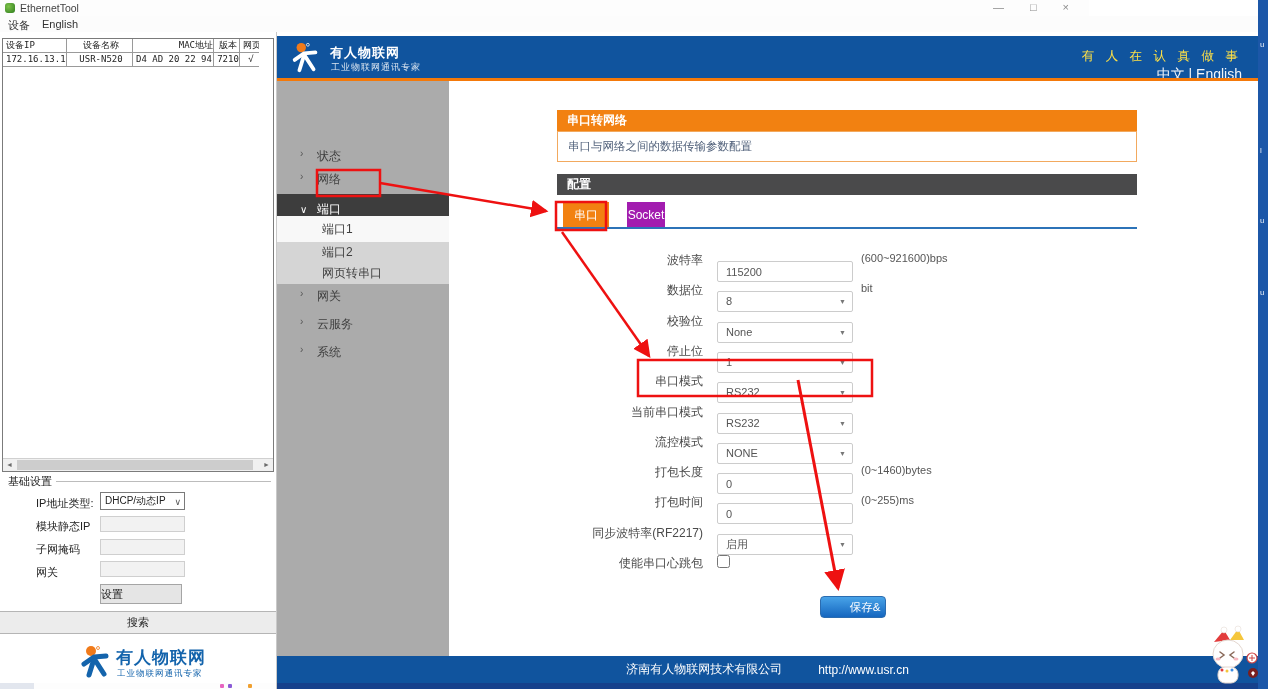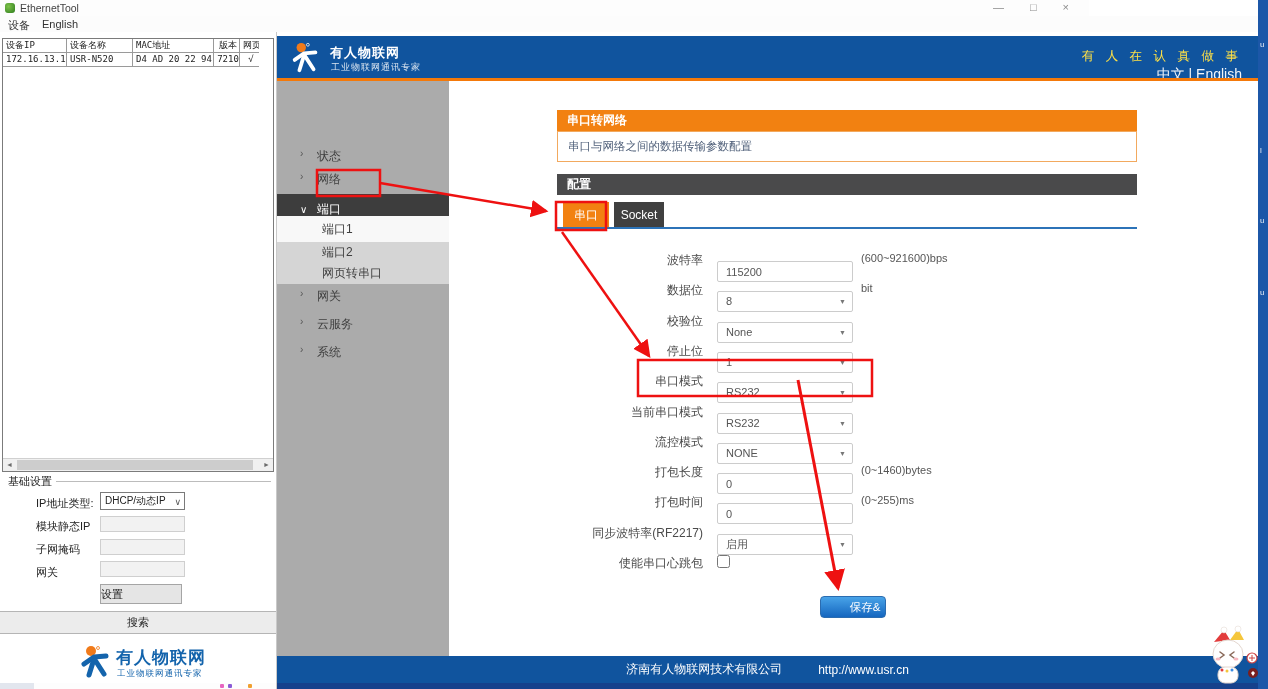--- a/index.html
+++ b/index.html
@@ -18,21 +18,21 @@
   .menu-item { position:absolute; top:2px; font-size:11px; color:#333; }
 
   
   .left-panel { position:absolute; left:0; top:32px; width:277px; height:657px; background:#fff; }
   .divider { position:absolute; left:276px; top:32px; width:1px; height:657px; background:#c9c9c9; }
 
   .listbox { position:absolute; left:2px; top:6px; width:272px; height:434px; border:1px solid #7b7b7b; background:#fff; }
   .dev-table { position:absolute; left:0; top:0; width:256px; font-family:"DejaVu Sans Mono","Liberation Mono",monospace; font-size:9px; color:#222; }
   .trow { display:flex; }
   .tcell { border-right:1px solid #9a9a9a; border-bottom:1px solid #9a9a9a; height:14px; line-height:13px; padding-left:3px; overflow:hidden; white-space:nowrap; }
-  .tcell.c0{width:64px} .tcell.c1{width:66px; } .tcell.c2{width:81px; text-align:left} .tcell.c3{width:26px; text-align:center} .tcell.c4{width:19px; border-right:none; text-align:center}
+  .tcell.c0{width:64px} .tcell.c1{width:66px; text-align:center} .tcell.c2{width:81px; text-align:right} .tcell.c3{width:26px; text-align:center} .tcell.c4{width:19px; border-right:none; text-align:center}
   .hscroll { position:absolute; left:0; bottom:0; width:270px; height:13px; background:#f0f0f0; border-top:1px solid #d0d0d0; }
   .hs-arrow { position:absolute; top:0; width:13px; height:12px; color:#6b6b6b; font-size:7px; line-height:12px; text-align:center; }
   .hs-thumb { position:absolute; left:14px; top:1px; width:236px; height:10px; background:#cdcdcd; }
 
   .group-title { position:absolute; left:8px; top:442px; font-size:11px; color:#222; background:#fff; z-index:2; padding-right:4px; }
   .group-line { position:absolute; left:52px; top:449px; width:219px; height:0; border-top:1px solid #bcbcbc; }
   .bs-label { position:absolute; font-size:11px; color:#222; }
   .combo { position:absolute; left:100px; width:85px; height:18px; border:1px solid #7a7a7a; background:#fff; font-size:10px; color:#222; line-height:16px; padding-left:4px; }
   .combo .carrow { position:absolute; right:3px; top:1px; font-size:9px; color:#555; }
   .dis-input { position:absolute; left:100px; width:85px; height:16px; border:1px solid #cfcfcf; background:#f2f2f2; }
@@ -61,21 +61,21 @@
   .nav-dark { background:#3d3d3d; color:#fff; }
   .nav-dark .chev { color:#fff; }
   .nav-sub { position:absolute; left:0; width:172px; font-size:12px; color:#3f3f3f; }
   .nav-sub .nlabel { position:absolute; left:45px; top:0; }
 
   .banner { position:absolute; left:280px; top:78px; width:580px; height:21px; background:#f28111; color:#fff; font-size:12px; font-weight:bold; line-height:21px; padding-left:10px; }
   .desc-box { position:absolute; left:280px; top:99px; width:580px; height:31px; border:1px solid #f2a95e; background:#fff; color:#50607a; font-size:11.5px; line-height:29px; padding-left:10px; }
   .section-bar { position:absolute; left:280px; top:142px; width:580px; height:21px; background:#4a4a4b; color:#fff; font-size:12px; font-weight:bold; line-height:21px; padding-left:10px; }
   .tab { position:absolute; top:170px; height:26px; color:#fff; font-size:12px; text-align:center; line-height:26px; }
   .tab1 { left:286px; width:46px; background:#f28111; }
-  .tab2 { left:337px; width:50px; background:#404040; }
+  .tab2 { left:350px; width:38px; background:#a21caf; }
   .tab-underline { position:absolute; left:280px; top:195px; width:580px; height:2px; background:#2c73b8; }
 
   .frow { position:absolute; left:196px; width:700px; height:22px; }
   .flabel { position:absolute; right:470px; top:3px; font-size:12px; color:#4a4a4a; white-space:nowrap; }
   .fctrl { position:absolute; left:244px; top:0; width:136px; height:34px;margin-top:12px; }
   .finput { width:136px; height:21px; border:1px solid #ccc; border-radius:2px; font-size:11px; color:#555; padding-left:8px; font-family:inherit; }
   .fselect { width:136px; height:21px; border:1px solid #ccc; border-radius:2px; background:#fff; font-size:11px; color:#555; line-height:19px; padding-left:8px; position:relative; }
   .fselect .sarrow { position:absolute; right:6px; top:0; font-size:7px; color:#777; line-height:19px; }
   .fhint { position:absolute; left:388px; top:3px; font-size:11px; color:#555; white-space:nowrap; }
   .fcheck { position:absolute; left:244px; top:3px; width:13px; height:13px; }

